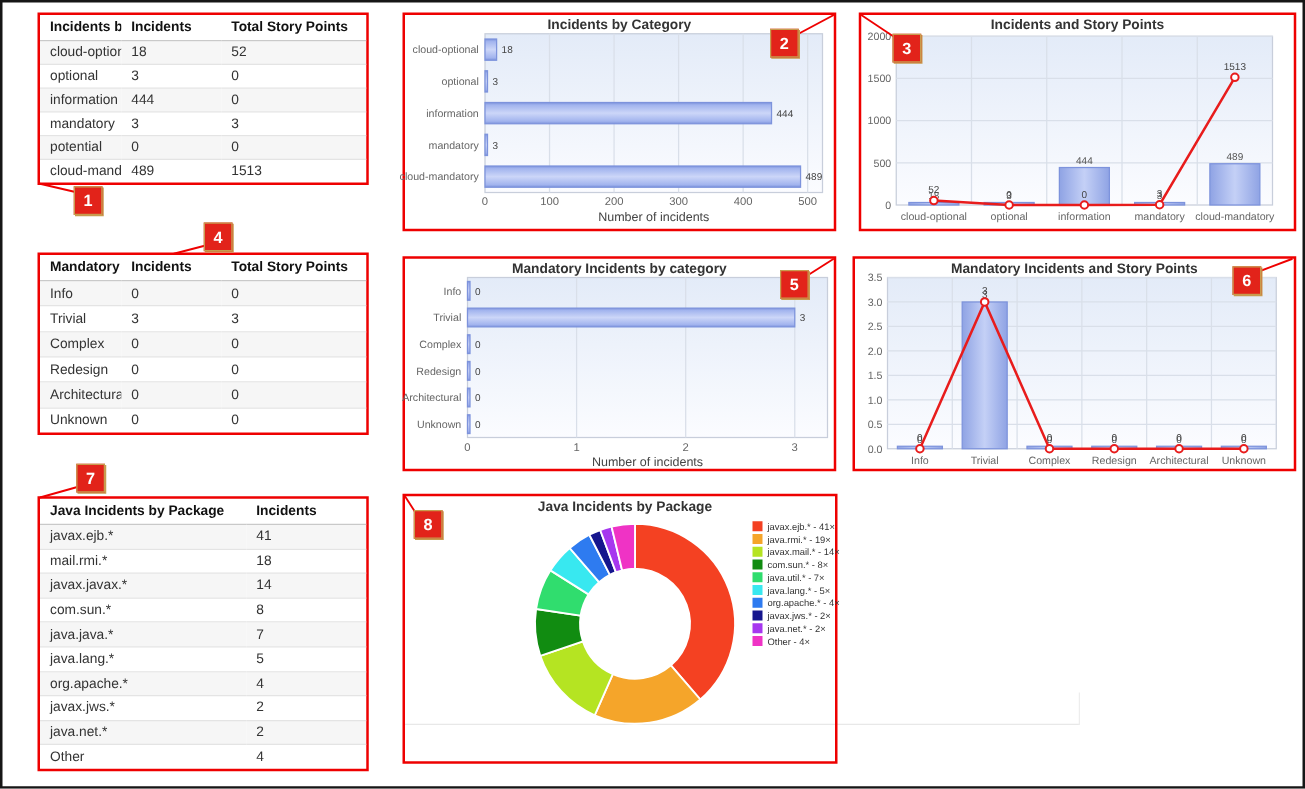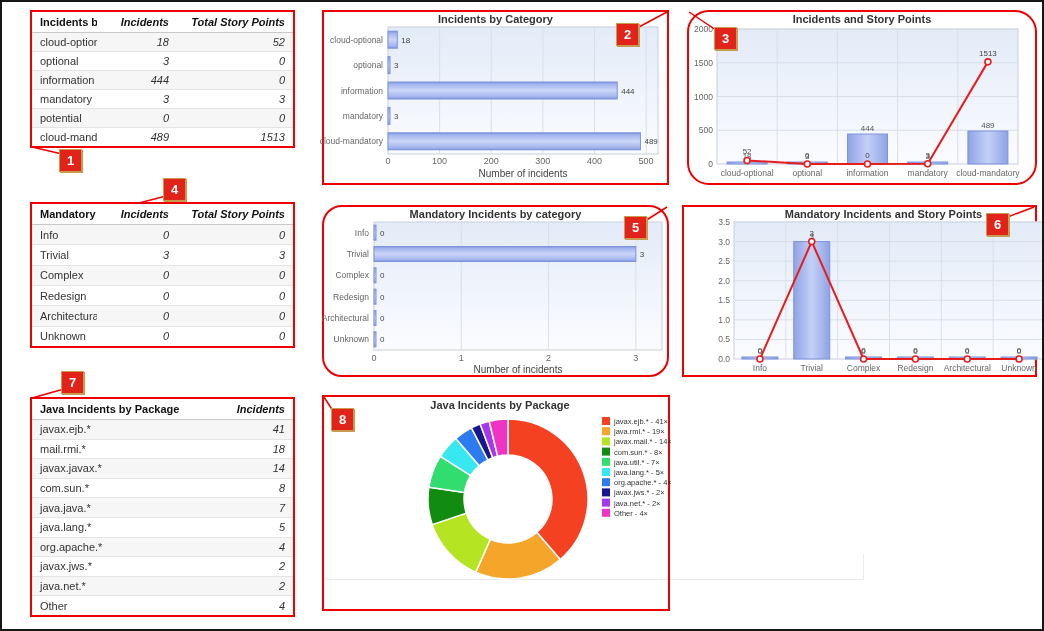--- a/index.html
+++ b/index.html
@@ -6,21 +6,21 @@
   .page{position:relative;width:1044px;height:631px;border:2px solid #161616;box-sizing:border-box;
         background:#fff;overflow:hidden;font-family:"Liberation Sans",sans-serif;}
   .rbox{position:absolute;border:2px solid #ee0000;box-sizing:border-box;background:transparent;}
   .rbox svg{display:block;overflow:visible;}
   svg text{font-family:"Liberation Sans",sans-serif;}
   .tbl{width:100%;height:100%;border-collapse:collapse;font-size:11px;color:#333;table-layout:fixed;}
   .tbl th{font-weight:bold;color:#111;text-align:left;padding:4px 8px;border-bottom:1px solid #c9c9c9;
           font-size:11px;white-space:nowrap;overflow:hidden;}
   .tbl td{padding:3px 8px;border-bottom:1px solid #e4e4e4;white-space:nowrap;overflow:hidden;}
   .tbl tr:last-child td{border-bottom:none;}
-  .tbl .num{text-align:right;font-style:italic;}
+  .tbl .num{}
   .tbl tr.stripe td{background:#f6f6f6;}
   .badge{position:absolute;width:21px;height:21px;line-height:21px;text-align:center;background:#e2231a;
          color:#fff;font-weight:bold;font-size:13px;border:1px solid #c89b4e;box-shadow:1px 1px 0 #c89b4e;
          font-family:"Liberation Sans",sans-serif;z-index:6;}
   .leaders{position:absolute;left:0;top:0;width:1044px;height:631px;pointer-events:none;z-index:5;}
   .divider-h{position:absolute;left:322px;top:577px;width:540px;height:1px;background:#e8e8e8;}
   .divider-v{position:absolute;left:861px;top:552px;width:1px;height:26px;background:#ededed;}
 </style>
 </head>
 <body>
@@ -122,21 +122,21 @@
         <rect x="64" y="95.39999999999999" width="2" height="17" fill="url(#barGradV)" stroke="#7d93dc" stroke-width="1"></rect>
         <text x="70" y="106.89999999999999" text-anchor="start" font-size="8" fill="#444" font-weight="normal">3</text>
         <text x="59" y="106.89999999999999" text-anchor="end" font-size="8.5" fill="#666" font-weight="normal">mandatory</text>
         <rect x="64" y="120.8" width="252.44741873804972" height="17" fill="url(#barGradV)" stroke="#7d93dc" stroke-width="1"></rect>
         <text x="320.4474187380497" y="132.3" text-anchor="start" font-size="8" fill="#444" font-weight="normal">489</text>
         <text x="59" y="132.3" text-anchor="end" font-size="8.5" fill="#666" font-weight="normal">cloud-mandatory</text>
         <text x="199" y="165" text-anchor="middle" font-size="10" fill="#444" font-weight="normal">Number of incidents</text>
       </svg>
   </div>
 
-  <div class="rbox" style="left:685px;top:8px;width:350px;height:175px;border-radius:22px;">
+  <div class="rbox" style="left:685px;top:8px;width:350px;height:175px;">
     <svg id="c3" width="346" height="171">
         <text x="173" y="11" text-anchor="middle" font-size="11" fill="#333" font-weight="bold">Incidents and Story Points</text>
         <rect x="28" y="17" width="301" height="135" fill="url(#plotBg)" stroke="#c8cedb"></rect>
         <text x="24" y="155" text-anchor="end" font-size="8.5" fill="#666" font-weight="normal">0</text>
         <line x1="28" y1="118.25" x2="329" y2="118.25" stroke="#d9dfe9"></line>
         <text x="24" y="121.25" text-anchor="end" font-size="8.5" fill="#666" font-weight="normal">500</text>
         <line x1="28" y1="84.5" x2="329" y2="84.5" stroke="#d9dfe9"></line>
         <text x="24" y="87.5" text-anchor="end" font-size="8.5" fill="#666" font-weight="normal">1000</text>
         <line x1="28" y1="50.75" x2="329" y2="50.75" stroke="#d9dfe9"></line>
         <text x="24" y="53.75" text-anchor="end" font-size="8.5" fill="#666" font-weight="normal">1500</text>
@@ -212,21 +212,21 @@
           </tr>
           <tr>
             <td>Unknown</td>
             <td class="num">0</td>
             <td class="num">0</td>
           </tr>
         </tbody>
       </table>
   </div>
 
-  <div class="rbox" style="left:320px;top:203px;width:347px;height:172px;border-radius:20px;">
+  <div class="rbox" style="left:320px;top:203px;width:347px;height:172px;">
     <svg id="c5" width="343" height="168">
         <text x="171.5" y="11" text-anchor="middle" font-size="11" fill="#333" font-weight="bold">Mandatory Incidents by category</text>
         <rect x="50" y="15" width="288" height="128" fill="url(#plotBg)" stroke="#c8cedb"></rect>
         <text x="50" y="154" text-anchor="middle" font-size="9" fill="#666" font-weight="normal">0</text>
         <line x1="137.27272727272728" y1="15" x2="137.27272727272728" y2="143" stroke="#d9dfe9"></line>
         <text x="137.27272727272728" y="154" text-anchor="middle" font-size="9" fill="#666" font-weight="normal">1</text>
         <line x1="224.54545454545456" y1="15" x2="224.54545454545456" y2="143" stroke="#d9dfe9"></line>
         <text x="224.54545454545456" y="154" text-anchor="middle" font-size="9" fill="#666" font-weight="normal">2</text>
         <line x1="311.81818181818187" y1="15" x2="311.81818181818187" y2="143" stroke="#d9dfe9"></line>
         <text x="311.81818181818187" y="154" text-anchor="middle" font-size="9" fill="#666" font-weight="normal">3</text>
@@ -245,21 +245,21 @@
         <rect x="50" y="103.5" width="2" height="15" fill="url(#barGradV)" stroke="#7d93dc" stroke-width="1"></rect>
         <text x="56" y="114" text-anchor="start" font-size="8" fill="#444" font-weight="normal">0</text>
         <text x="45" y="114" text-anchor="end" font-size="8.5" fill="#666" font-weight="normal">Architectural</text>
         <rect x="50" y="124.83333333333333" width="2" height="15" fill="url(#barGradV)" stroke="#7d93dc" stroke-width="1"></rect>
         <text x="56" y="135.33333333333331" text-anchor="start" font-size="8" fill="#444" font-weight="normal">0</text>
         <text x="45" y="135.33333333333331" text-anchor="end" font-size="8.5" fill="#666" font-weight="normal">Unknown</text>
         <text x="194" y="166" text-anchor="middle" font-size="10" fill="#444" font-weight="normal">Number of incidents</text>
       </svg>
   </div>
 
-  <div class="rbox" style="left:680px;top:203px;width:355px;height:172px;padding-left:24px;">
+  <div class="rbox" style="left:680px;top:203px;width:355px;height:172px;">
     <svg id="c6" width="351" height="168">
         <text x="175.5" y="11" text-anchor="middle" font-size="11" fill="#333" font-weight="bold">Mandatory Incidents and Story Points</text>
         <rect x="26" y="15" width="311" height="137" fill="url(#plotBg)" stroke="#c8cedb"></rect>
         <text x="22" y="155" text-anchor="end" font-size="8.5" fill="#666" font-weight="normal">0.0</text>
         <line x1="26" y1="132.42857142857144" x2="337" y2="132.42857142857144" stroke="#d9dfe9"></line>
         <text x="22" y="135.42857142857144" text-anchor="end" font-size="8.5" fill="#666" font-weight="normal">0.5</text>
         <line x1="26" y1="112.85714285714286" x2="337" y2="112.85714285714286" stroke="#d9dfe9"></line>
         <text x="22" y="115.85714285714286" text-anchor="end" font-size="8.5" fill="#666" font-weight="normal">1.0</text>
         <line x1="26" y1="93.28571428571429" x2="337" y2="93.28571428571429" stroke="#d9dfe9"></line>
         <text x="22" y="96.28571428571429" text-anchor="end" font-size="8.5" fill="#666" font-weight="normal">1.5</text>

